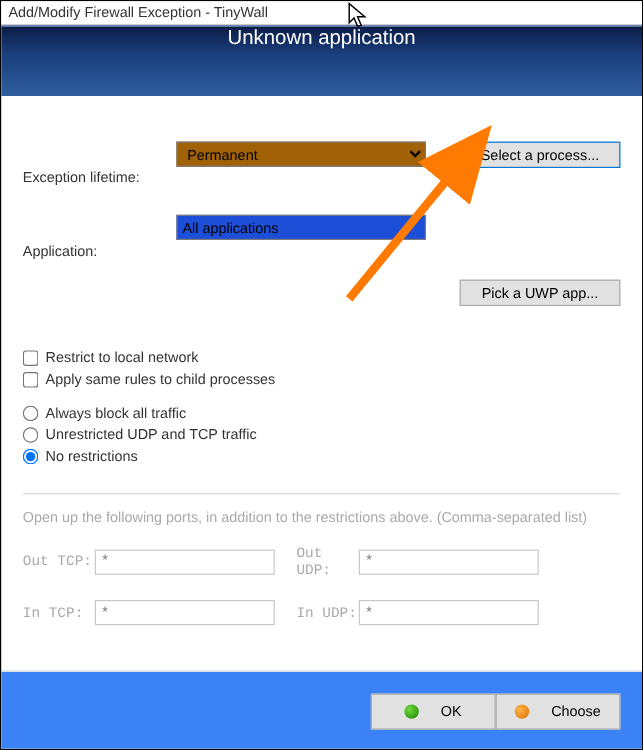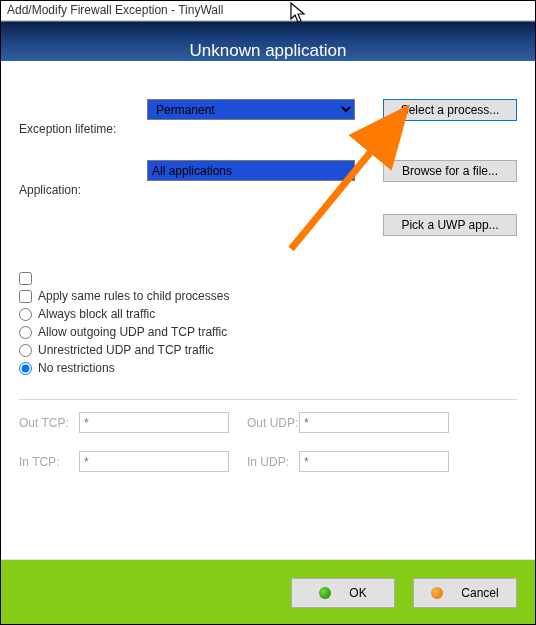--- a/index.html
+++ b/index.html
@@ -20,24 +20,24 @@
     flex-direction: column;
   }
   .titlebar {
     height: 20px;
     padding: 2px 6px 2px 6px;
     font-size: 12px;
     border-bottom: 1px solid #ccc;
     background: #fff;
   }
   .banner {
-    height: 40px;
+    height: 59px;
     background: linear-gradient(to bottom, #0b1d47 0%, #1a3e7c 40%, #2f5e9e 100%);
     display: flex;
-    align-items: flex-end;
+    align-items: flex-start;
     justify-content: center;
     color: #fff;
     font-size: 17px;
     border-top: 1px solid #4a6ca8;
   }
   .form-area {
     padding: 22px 18px 10px 18px;
   }
   .row {
     display: flex;
@@ -60,21 +60,21 @@
   }
   select, input[type=text] {
     width: 100%;
     height: 21px;
     font-family: inherit;
     font-size: 12px;
     padding: 1px 4px;
     border: 1px solid #7a7a7a;
     background: #1d4ed8;
   }
-  select { background: #1d4ed8; }
+  select { background: #a16207; }
   input[disabled] {
     background: #fff;
     color: #aaa;
   }
   .winbtn {
     width: 134px;
     height: 22px;
     font-family: inherit;
     font-size: 12px;
     background: #e1e1e1;
@@ -89,50 +89,50 @@
   }
   .chk-row, .rad-row {
     display: flex;
     align-items: center;
     margin: 4px 0;
   }
   .chk-row input, .rad-row input {
     margin: 0 6px 0 0;
     width: 13px; height: 13px;
   }
-  .rad-group { margin-top: 4px; }
+  .rad-group { margin-top: 14px; }
 
   hr.sep {
     border: none;
     border-top: 1px solid #d9d9d9;
     margin: 10px 18px 6px 18px;
   }
   .ports-area {
     padding: 6px 18px 10px 18px;
     color: #a9a9a9;
   }
   .ports-caption { margin-bottom: 16px; }
   .port-grid {
     display: grid;
     grid-template-columns: 60px 150px 70px 150px;
     row-gap: 18px;
     align-items: center;
+    font-family: Liberation Mono, monospace;
   }
   .port-grid input[type=text] {
     border: 1px solid #c8c8c8;
     color: #b6b6b6;
   }
 
   .dialog-buttons {
     margin-top: auto;
     padding: 18px 18px 16px 18px;
     display: flex;
     justify-content: flex-end;
-    gap: 18px;
-    background: #84cc16;
+    background: #3b82f6;
     border-top: 1px solid #e2e2e2;
   }
   .dlgbtn {
     width: 104px;
     height: 30px;
     font-family: inherit;
     font-size: 12px;
     background: #e1e1e1;
     border: 1px solid #adadad;
     cursor: pointer;
@@ -182,89 +182,84 @@
       <div class="btn-col">
         <button class="winbtn default">Select a process...</button>
       </div>
     </div>
 
     <div class="row">
       <div class="label-col">Application:</div>
       <div class="input-col">
         <input type="text" value="All applications" style="">
       </div>
-      <div class="btn-col">
-        <button class="winbtn">Browse for a file...</button>
-      </div>
     </div>
 
 
     <div class="row">
       <div class="label-col"></div>
       <div class="input-col"></div>
       <div class="btn-col">
         <button class="winbtn">Pick a UWP app...</button>
       </div>
     </div>
 
   </div>
 
   <div class="options-area">
     <label class="chk-row">
       <input type="checkbox" style="">
+      <span>Restrict to local network</span>
     </label>
     <label class="chk-row">
       <input type="checkbox" style="">
       <span>Apply same rules to child processes</span>
     </label>
 
     <div class="rad-group">
       <label class="rad-row">
         <input type="radio" name="traffic" style="">
         <span>Always block all traffic</span>
-      </label>
-      <label class="rad-row">
-        <input type="radio" name="traffic" style="">
-        <span>Allow outgoing UDP and TCP traffic</span>
       </label>
       <label class="rad-row">
         <input type="radio" name="traffic" style="">
         <span>Unrestricted UDP and TCP traffic</span>
       </label>
       <label class="rad-row">
         <input type="radio" name="traffic" checked="" style="">
         <span>No restrictions</span>
       </label>
     </div>
   </div>
 
   <hr class="sep">
 
   <div class="ports-area">
+    <div class="ports-caption">Open up the following ports, in addition to the restrictions above. (Comma-separated list)</div>
     <div class="port-grid">
       <div>Out TCP:</div>
       <input type="text" disabled="" placeholder="*" style="">
       <div style="padding-left:18px">Out UDP:</div>
       <input type="text" disabled="" placeholder="*" style="">
 
       <div>In TCP:</div>
       <input type="text" disabled="" placeholder="*" style="">
       <div style="padding-left:18px">In UDP:</div>
       <input type="text" disabled="" placeholder="*" style="">
     </div>
   </div>
 
   <div class="dialog-buttons">
     <button class="dlgbtn">
       <span class="dot-green"></span>
       <span>OK</span>
     </button>
     <button class="dlgbtn">
       <span class="dot-orange"></span>
-      <span>Cancel</span>
+      <span>Choose</span>
     </button>
   </div>
 
   <svg class="annot cursor-annot" width="20" height="24">
     <path d="M2 2 L2 18 L6 14 L9 21 L12 20 L9 13 L15 13 Z" fill="#fff" stroke="#000" stroke-width="1.2"></path>
   </svg>
 
   <svg class="annot arrow-annot" width="150" height="160">
     <defs>
       <marker id="arrhead" markerWidth="10" markerHeight="10" refX="7" refY="4" orient="auto">

